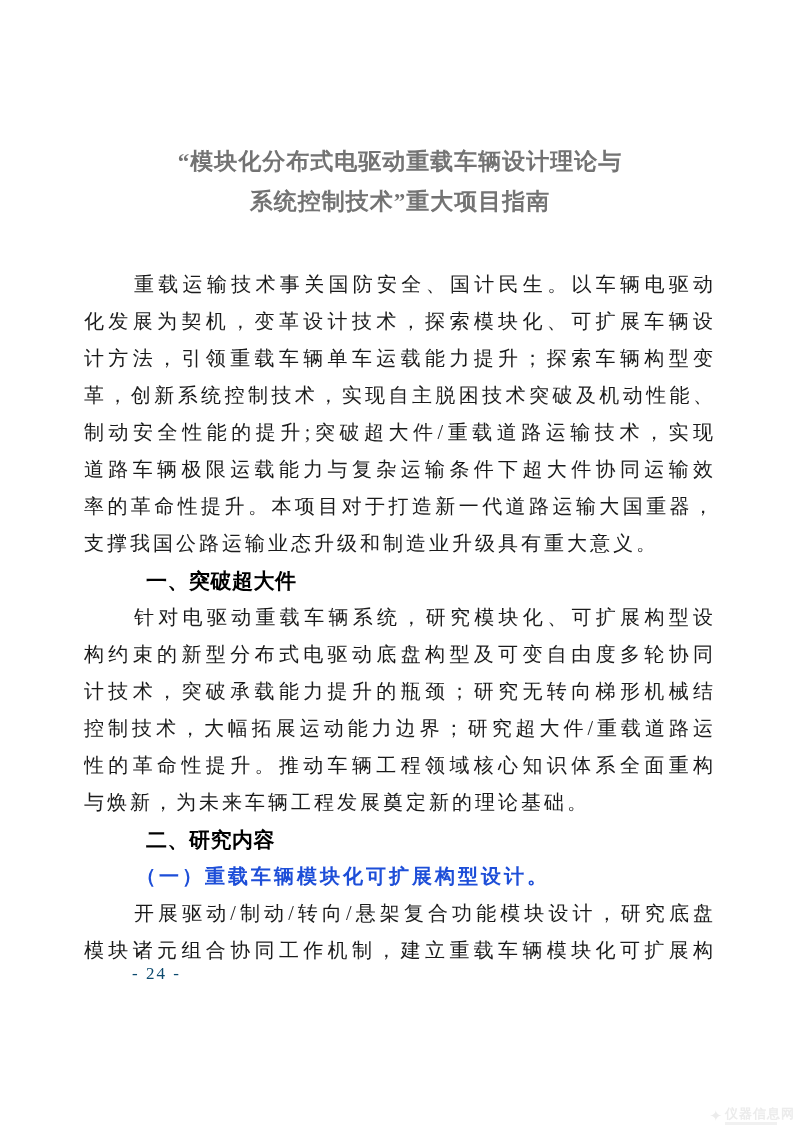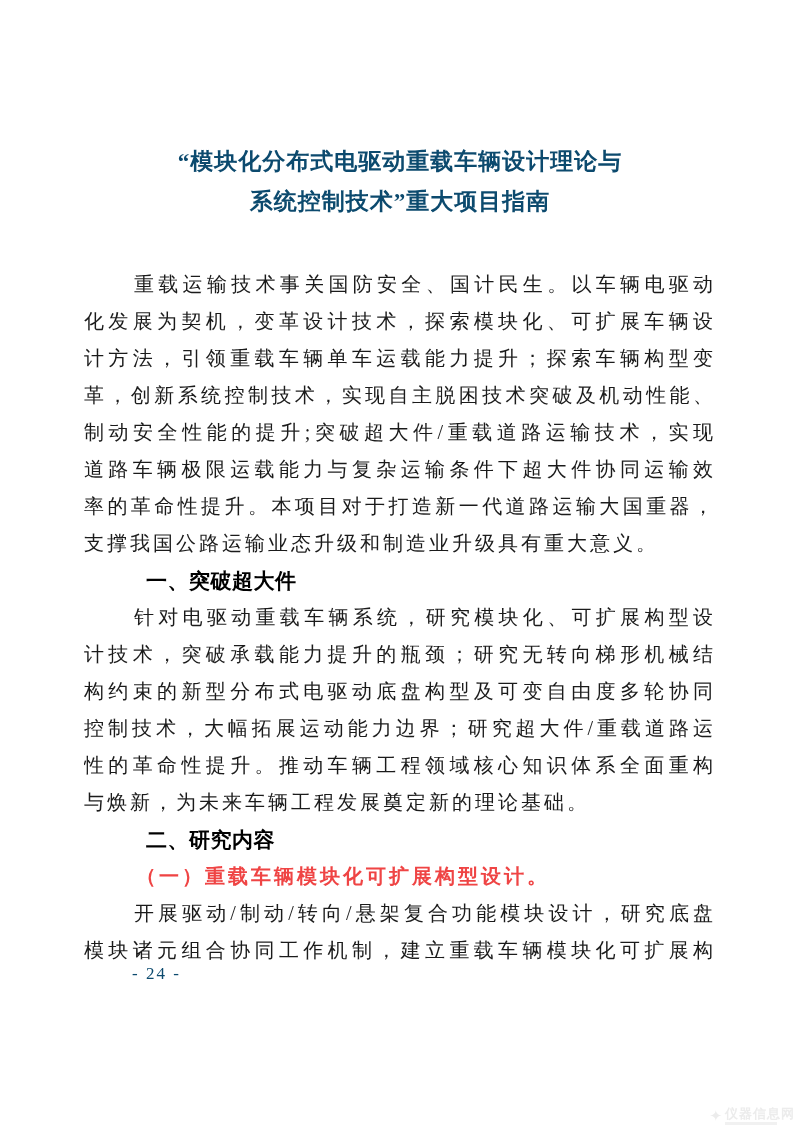--- a/index.html
+++ b/index.html
@@ -16,21 +16,21 @@
     font-family: "Liberation Serif", "DejaVu Serif", serif;
     color: #1b1b1b;
   }
   .content {
     padding: 0 84px;
   }
   .title {
     margin-top: 142px;
     text-align: center;
     font-weight: bold;
-    color: #0c4a6e;
+    color: #737373;
     font-size: 23px;
     line-height: 40px;
     letter-spacing: 1px;
   }
   .flow {
     margin-top: 44px;
     font-size: 20px;
     letter-spacing: 3px;
   }
   .line {
@@ -49,21 +49,21 @@
   .h1 {
     font-family: "Liberation Sans", "DejaVu Sans", sans-serif;
     font-weight: bold;
     color: #000000;
     font-size: 21px;
     padding-left: 62px;
     letter-spacing: 0.5px;
   }
   .h2 {
     font-weight: bold;
-    color: #ef4444;
+    color: #1d4ed8;
     font-size: 20px;
     padding-left: 52px;
     letter-spacing: 3px;
   }
   .pagenum {
     margin-top: -8px;
     padding-left: 48px;
     font-size: 17px;
     letter-spacing: 2px;
     color: #0c4a6e;
@@ -119,22 +119,22 @@
         <div class="line fill indent">重载运输技术事关国防安全、国计民生。以车辆电驱动</div>
         <div class="line fill">化发展为契机，变革设计技术，探索模块化、可扩展车辆设</div>
         <div class="line fill">计方法，引领重载车辆单车运载能力提升；探索车辆构型变</div>
         <div class="line fill">革，创新系统控制技术，实现自主脱困技术突破及机动性能、</div>
         <div class="line fill">制动安全性能的提升;突破超大件/重载道路运输技术，实现</div>
         <div class="line fill">道路车辆极限运载能力与复杂运输条件下超大件协同运输效</div>
         <div class="line fill">率的革命性提升。本项目对于打造新一代道路运输大国重器，</div>
         <div class="line">支撑我国公路运输业态升级和制造业升级具有重大意义。</div>
         <div class="line h1">一、突破超大件</div>
         <div class="line fill indent">针对电驱动重载车辆系统，研究模块化、可扩展构型设</div>
+        <div class="line fill">构约束的新型分布式电驱动底盘构型及可变自由度多轮协同</div>
         <div class="line fill">计技术，突破承载能力提升的瓶颈；研究无转向梯形机械结</div>
-        <div class="line fill">构约束的新型分布式电驱动底盘构型及可变自由度多轮协同</div>
         <div class="line fill">控制技术，大幅拓展运动能力边界；研究超大件/重载道路运</div>
         <div class="line fill">性的革命性提升。推动车辆工程领域核心知识体系全面重构</div>
         <div class="line">与焕新，为未来车辆工程发展奠定新的理论基础。</div>
         <div class="line h1">二、研究内容</div>
         <div class="line h2">（一）重载车辆模块化可扩展构型设计。</div>
         <div class="line fill indent">开展驱动/制动/转向/悬架复合功能模块设计，研究底盘</div>
         <div class="line fill">模块诸元组合协同工作机制，建立重载车辆模块化可扩展构</div>
       </div>
 
     <div class="pagenum">- 24 -</div>

